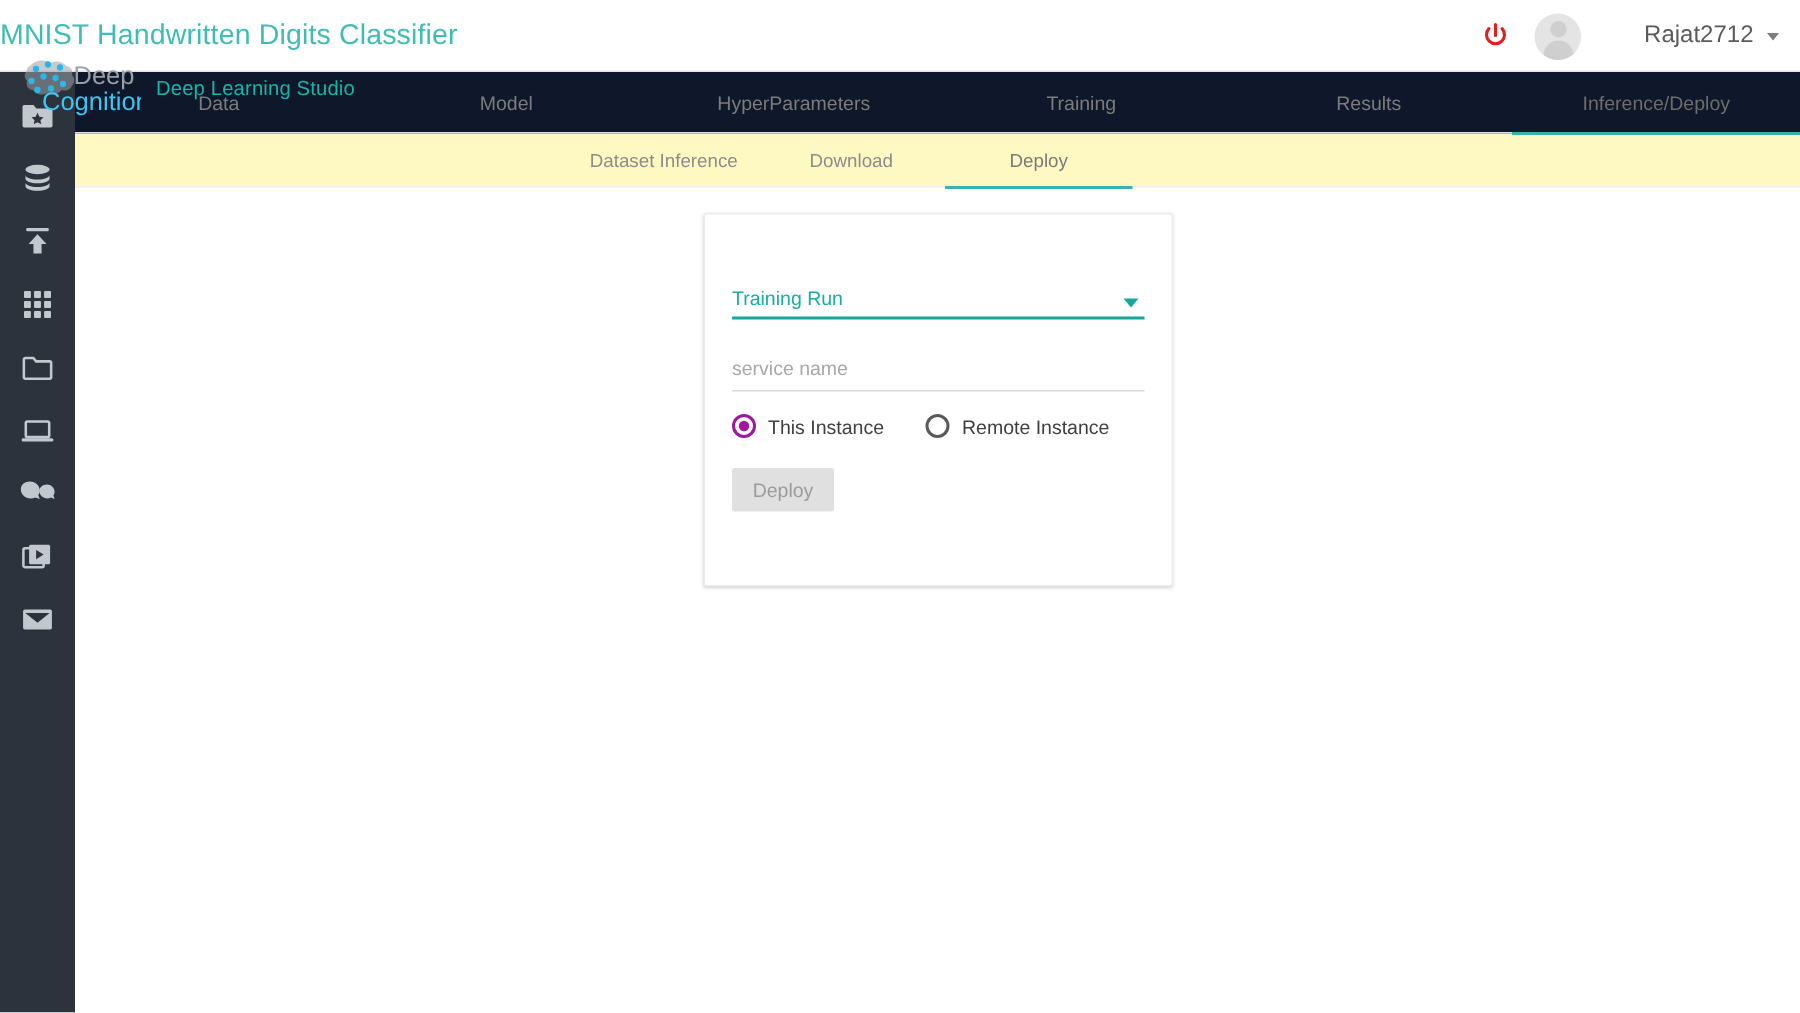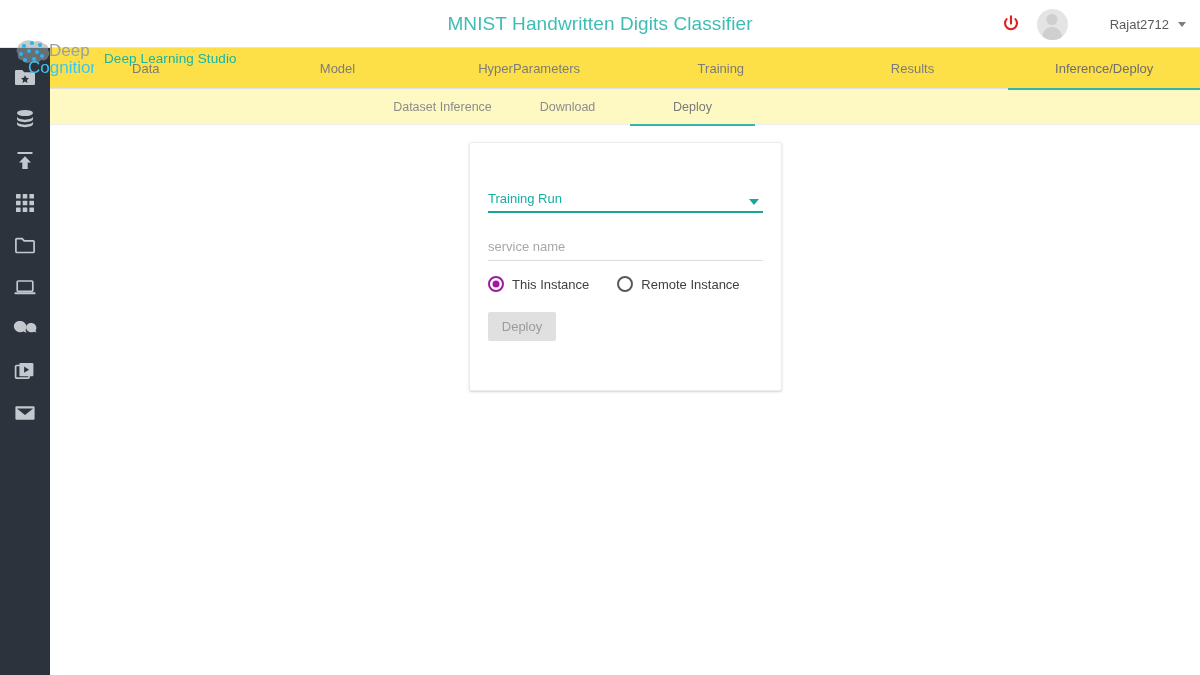--- a/index.html
+++ b/index.html
@@ -68,21 +68,21 @@
     font-weight: normal;
     color: #18b4a7;
     letter-spacing: 0.1px;
     white-space: nowrap;
   }
   .app-title {
     position: absolute;
     left: 0; top: 0;
     width: 1200px; height: 64px;
     line-height: 48px;
-    text-align: center;
+    text-align: left;
     font-size: 19px;
     color: #3fbdb4;
     letter-spacing: 0.1px;
     pointer-events: none;
     border-radius: 17px;
   }
   .header-right {
     position: absolute;
     right: 14px; top: 0;
     height: 48px;
@@ -121,39 +121,39 @@
   .avatar::after {
     content: "";
     position: absolute;
     left: 50%; top: 18px;
     transform: translateX(-50%);
     width: 20px; height: 16px;
     border-radius: 10px 10px 0 0;
     background: #cfcfcf;
   }
   .user-name {
-    font-size: 13px;
+    font-size: 16px;
     color: #5b5b5b;
     white-space: nowrap;
     margin-left: 34px;
   }
   .caret-down {
     width: 0; height: 0;
     border-left: 4.5px solid transparent;
     border-right: 4.5px solid transparent;
     border-top: 5px solid #7d7d7d;
     margin-left: 1px;
   }
 
   
   .main-tabs {
     position: absolute;
     left: 50px; top: 48px;
     width: 1150px; height: 41px;
-    background: #fde047;
+    background: #0f172a;
     border-bottom: 1px solid #e0e0e0;
     display: flex;
     z-index: 20;
   }
   .main-tab {
     flex: 1;
     display: flex;
     align-items: center;
     justify-content: center;
     font-size: 13px;

